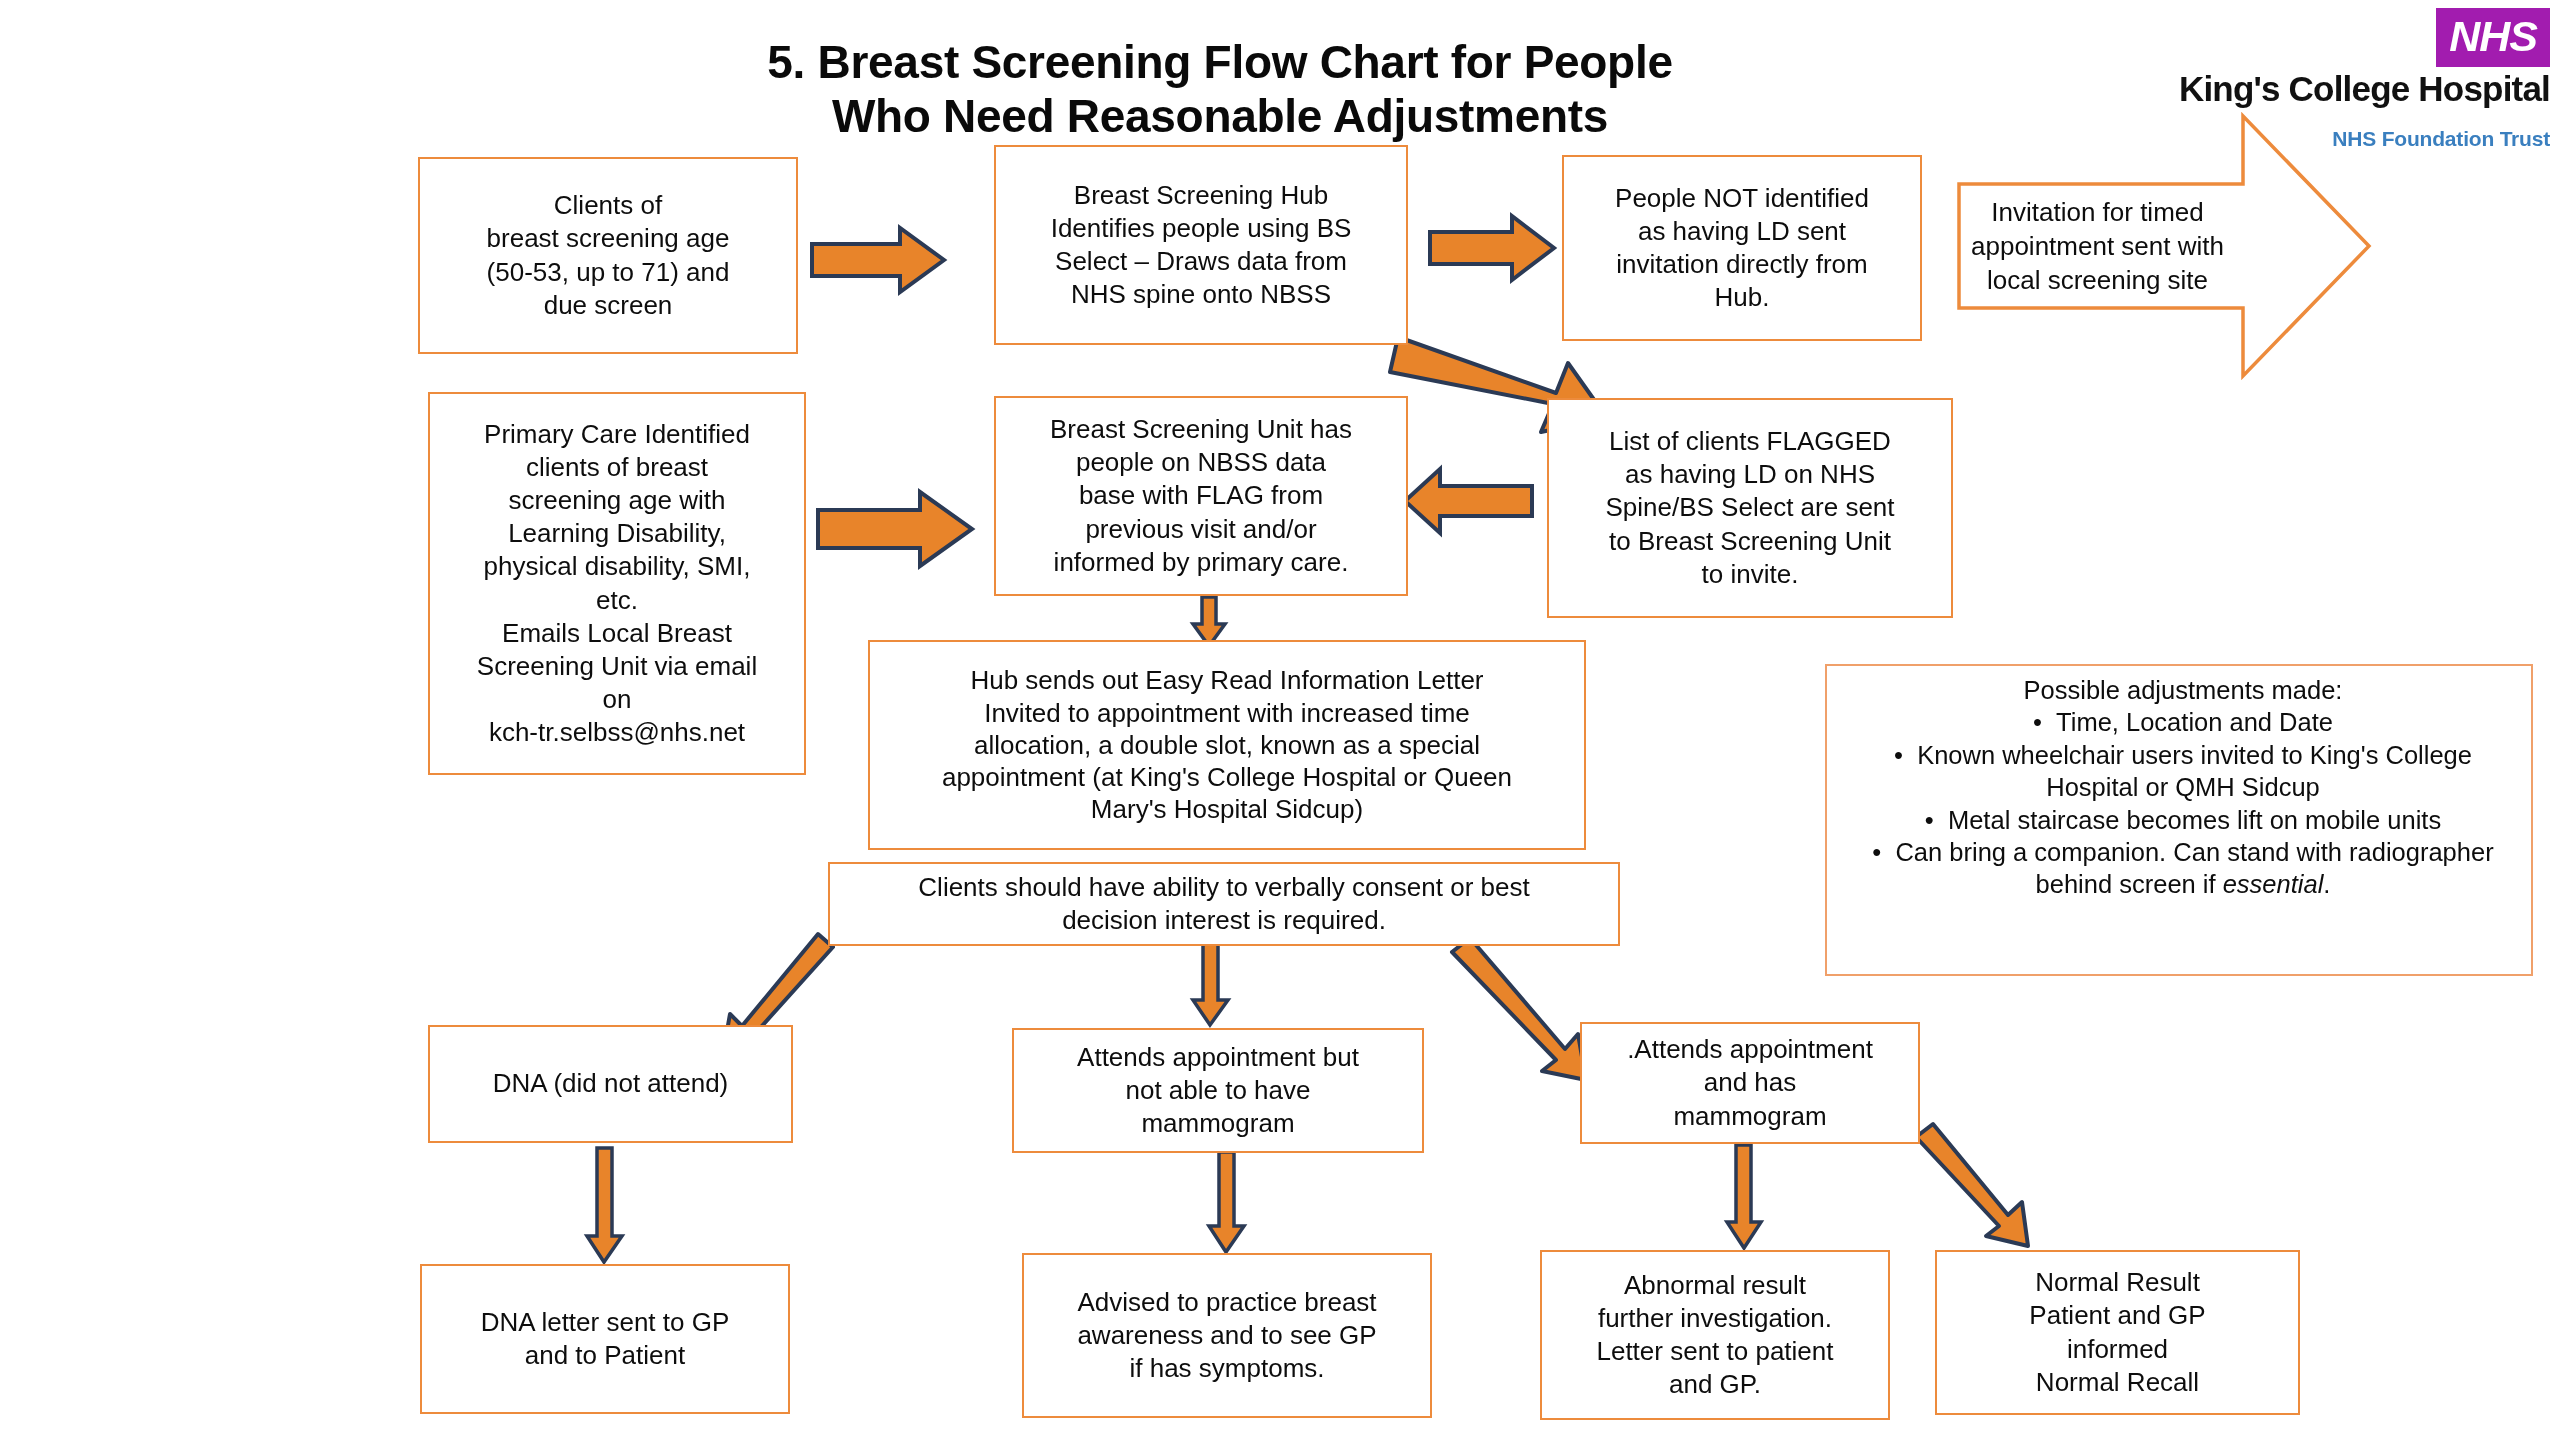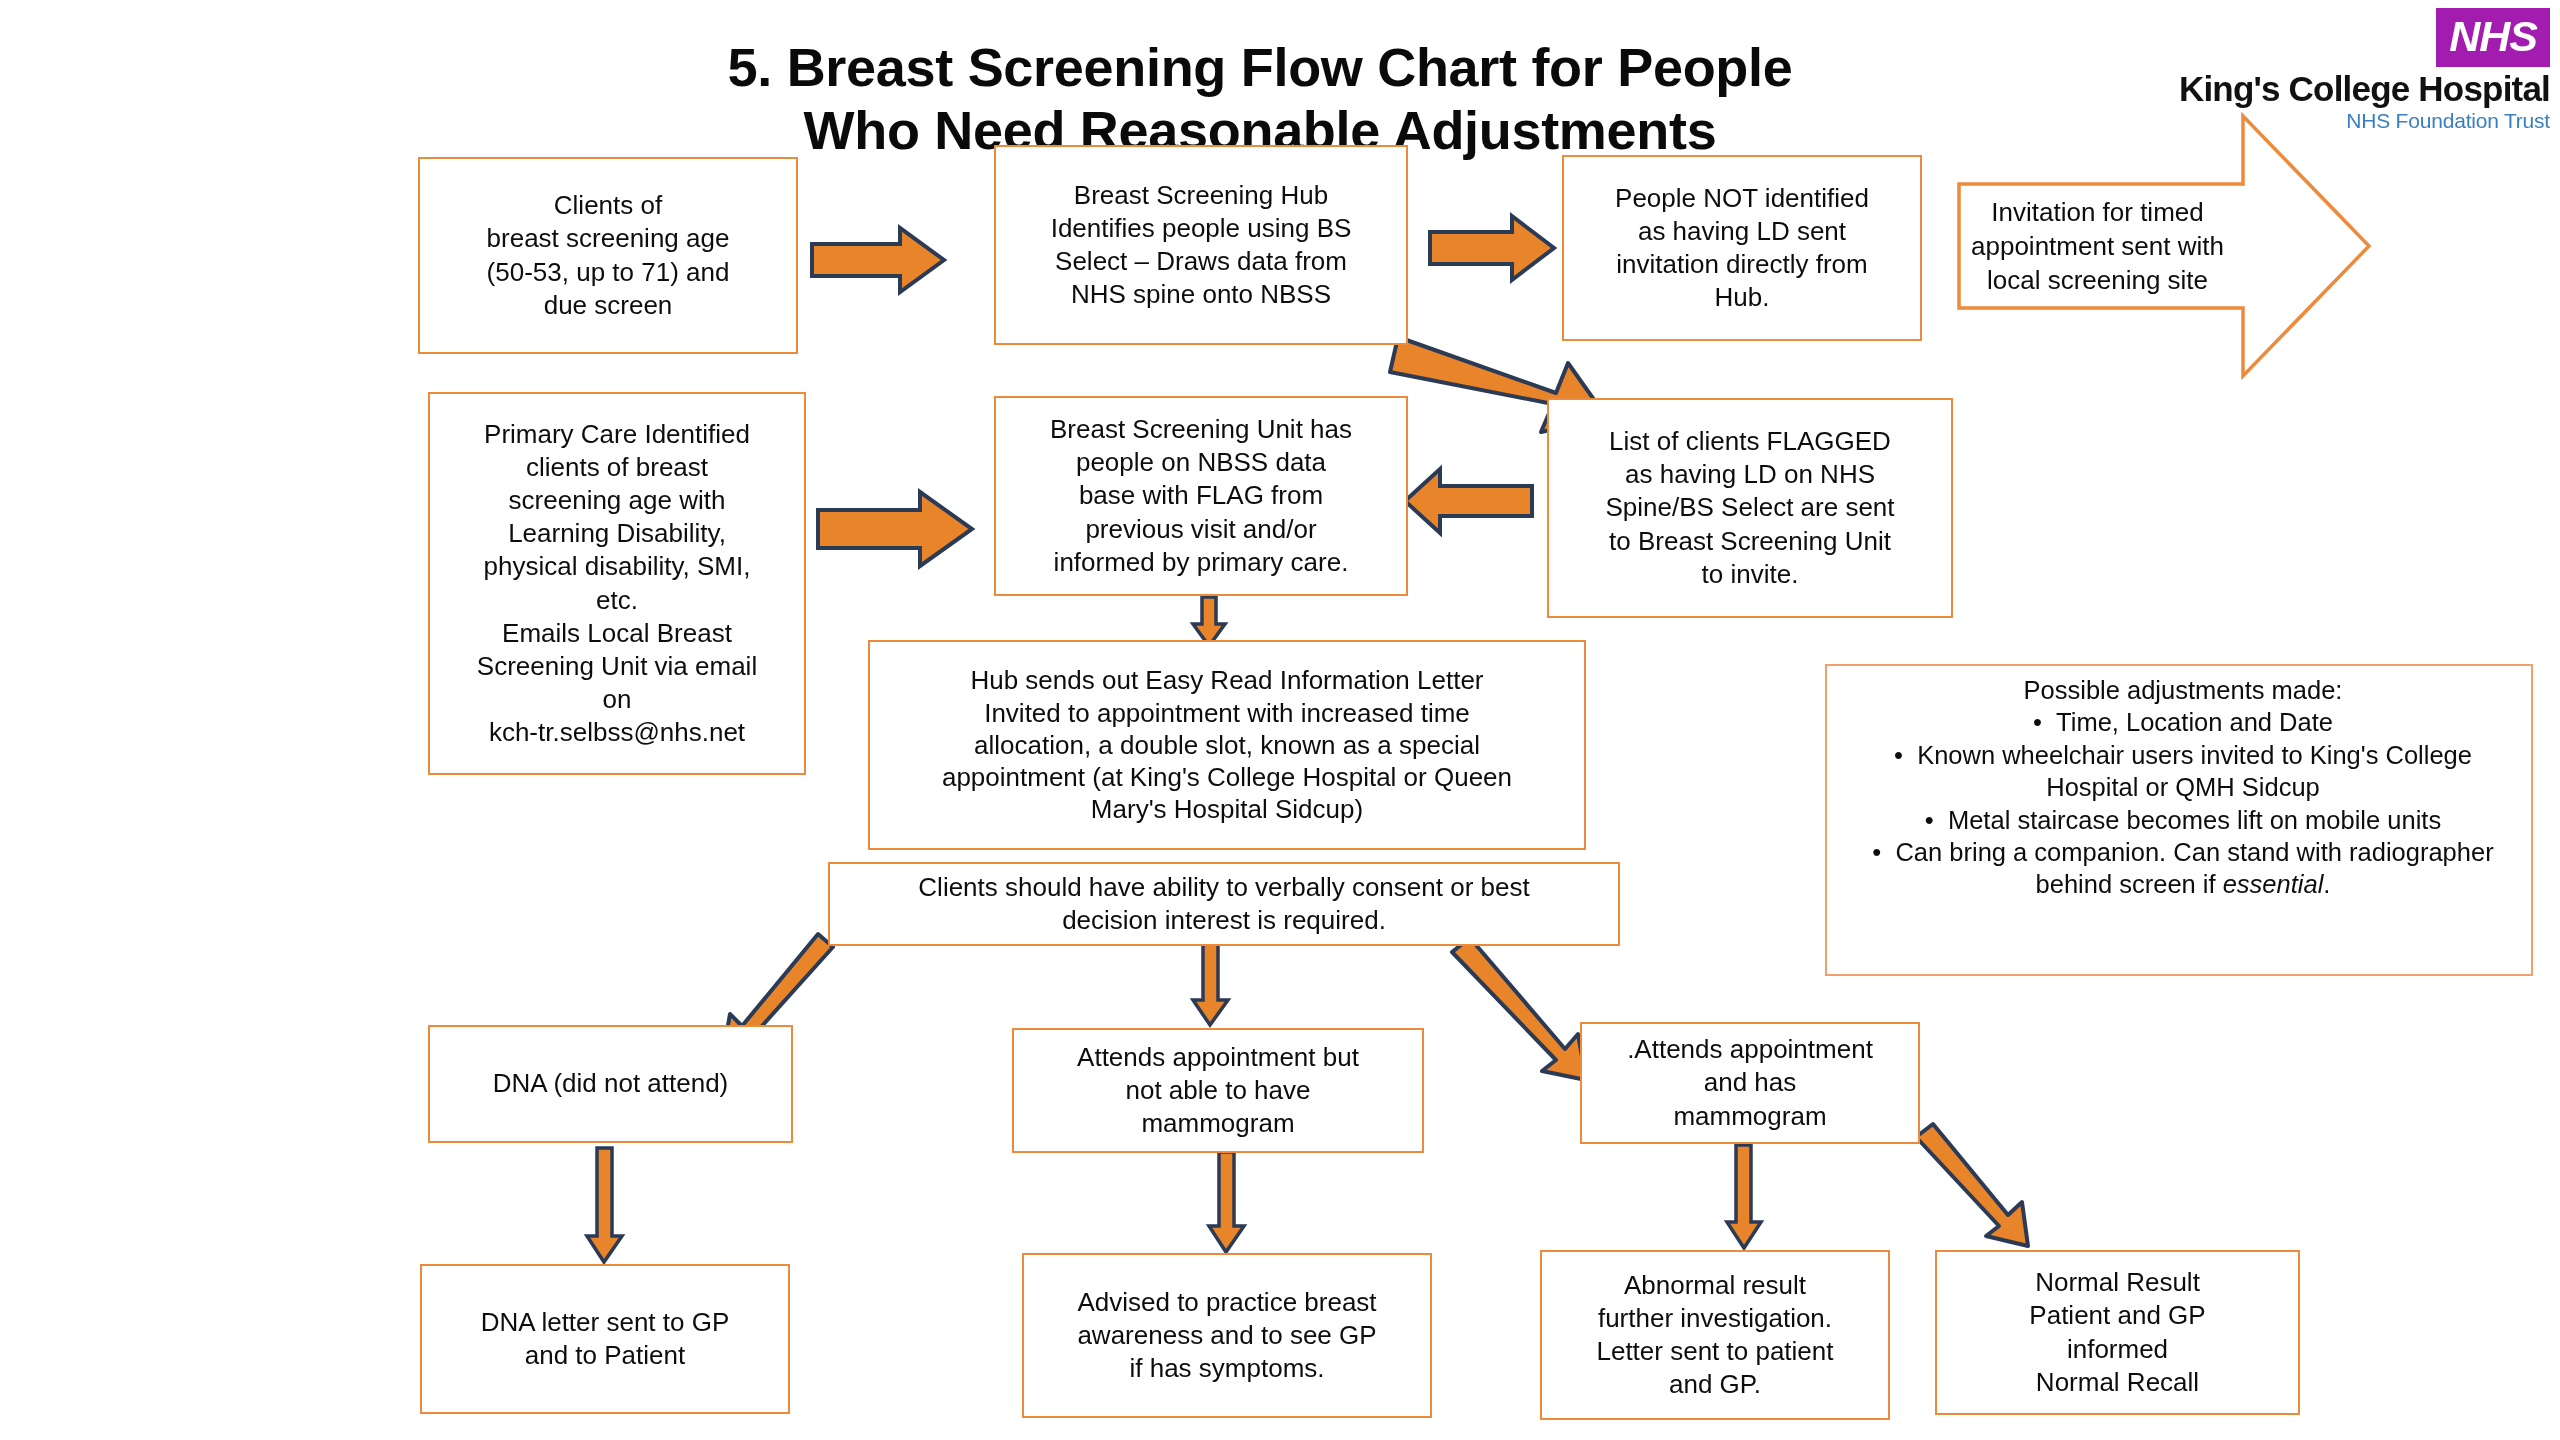--- a/index.html
+++ b/index.html
@@ -15,26 +15,26 @@
     position: relative;
     width: 2560px;
     height: 1440px;
     background: #ffffff;
     overflow: hidden;
   }
 
   
   .title {
     position: absolute;
-    left: 700px;
+    left: 660px;
     top: 36px;
     width: 1120px;
     text-align: center;
     font-weight: bold;
-    font-size: 54px;
+    font-size: 46px;
     line-height: 1.17;
     letter-spacing: -0.3px;
     color: #0a0a0a;
   }
   .title .l2 { display: block; }
 
   
   .logo {
     position: absolute;
     left: 2170px;
@@ -57,25 +57,25 @@
   .trust-name {
     font-weight: bold;
     font-size: 35px;
     line-height: 1.07;
     color: #111111;
     margin-top: 3px;
     letter-spacing: -0.8px;
     white-space: nowrap;
   }
   .trust-sub {
-    font-weight: normal;
+    font-weight: bold;
     font-size: 21px;
     color: #3a7fbf;
     line-height: 1.1;
-    margin-top: 2px;
+    margin-top: 20px;
     letter-spacing: -0.2px;
   }
 
   
   .box {
     position: absolute;
     box-sizing: border-box;
     border: 2px solid #ed8b3c;
     background: #ffffff;
     display: flex;

